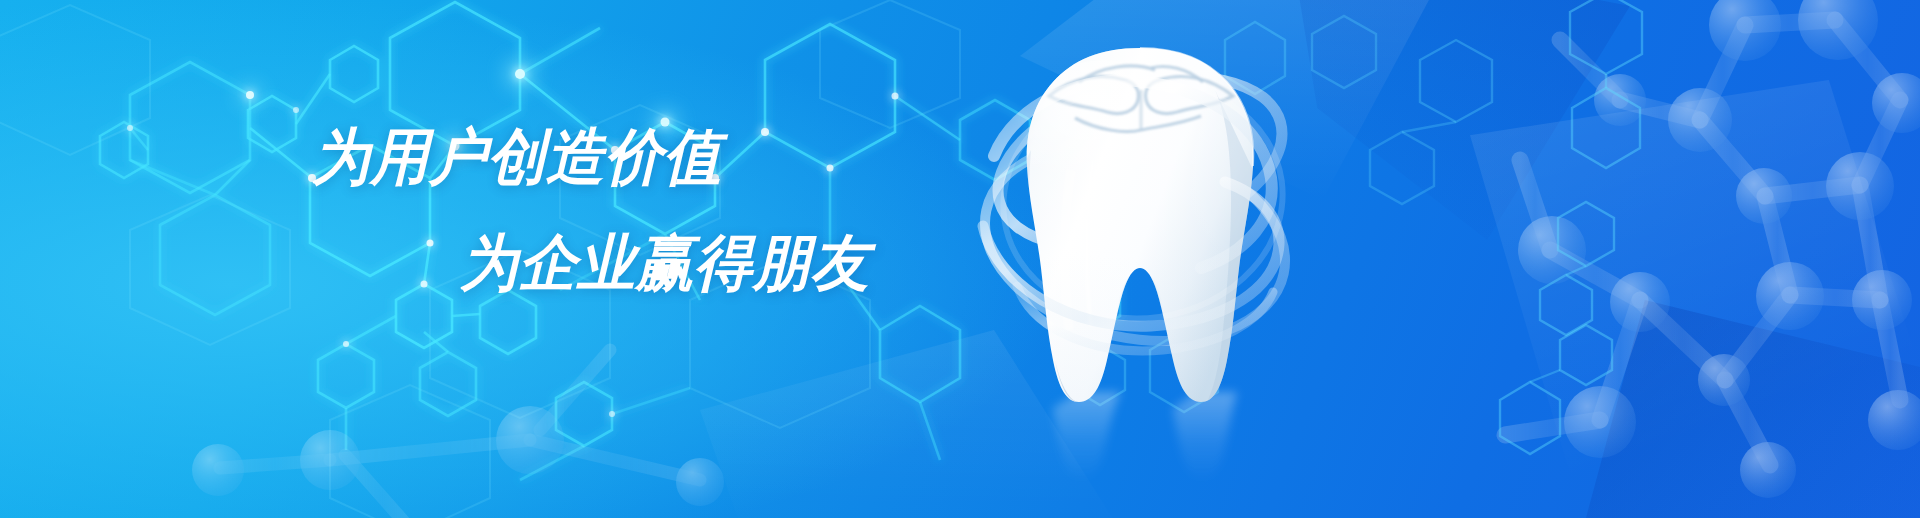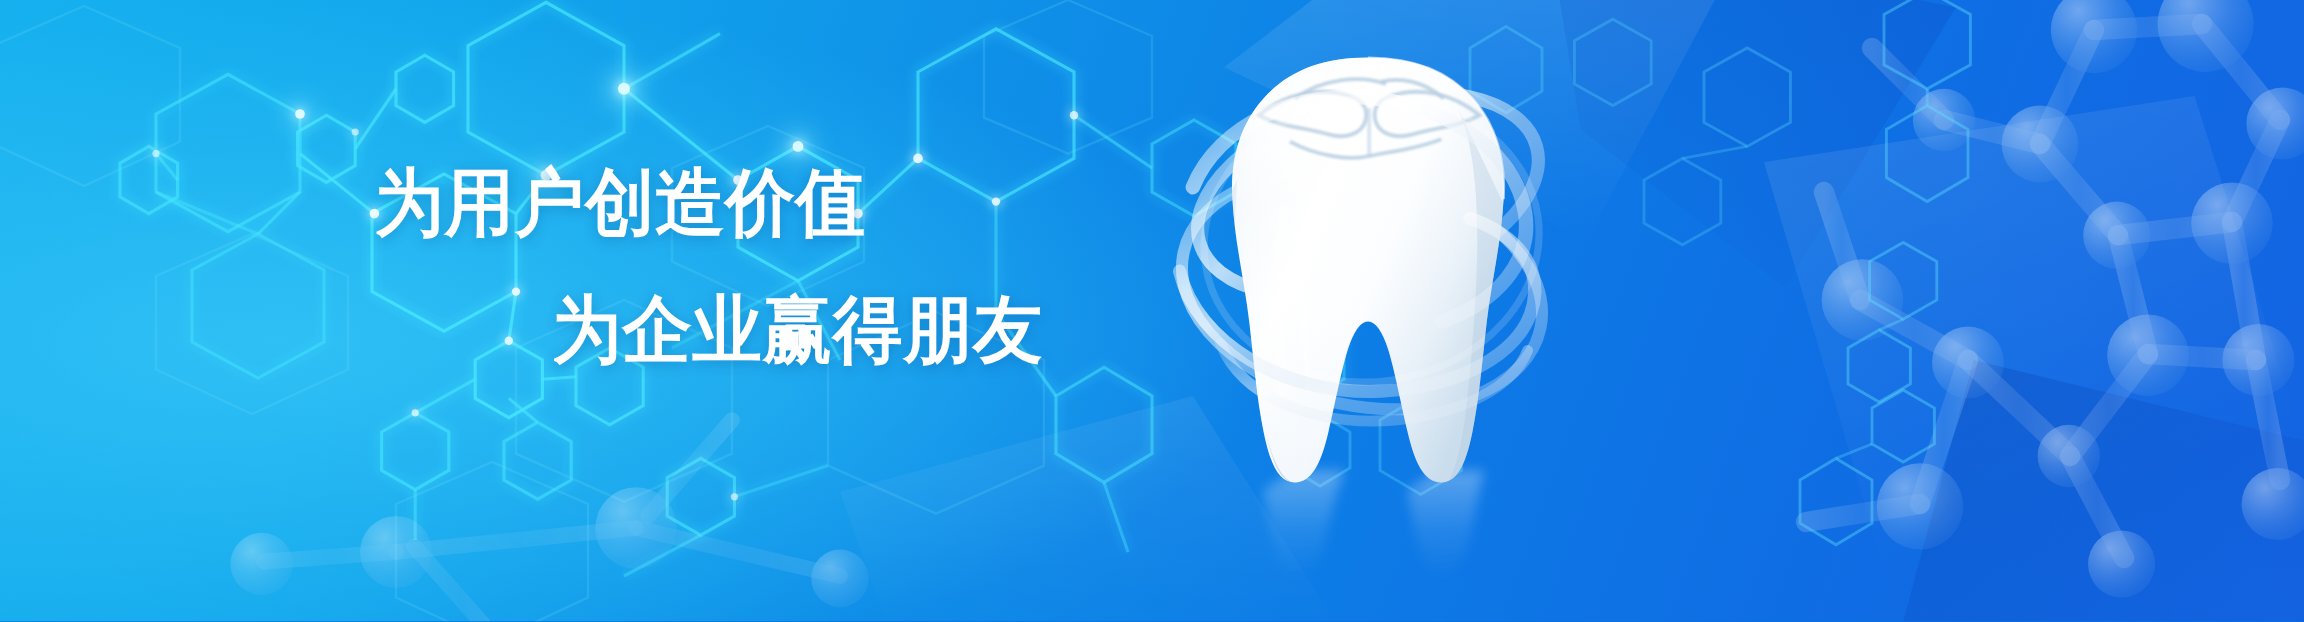--- a/index.html
+++ b/index.html
@@ -31,27 +31,28 @@
     clip-path:polygon(18% 0, 100% 30%, 100% 100%, 0 100%); }
   #shard-e { left:700px; top:330px; width:420px; height:200px;
     background:linear-gradient(180deg, rgba(255,255,255,.07), rgba(255,255,255,0));
     clip-path:polygon(0 40%, 70% 0, 100% 100%, 10% 100%); }
 
   
   svg.net { position:absolute; inset:0; width:1920px; height:518px; }
 
   
   #headline {
-    position:absolute; left:300px; top:134px;
+    position:absolute; left:300px; top:122px;
     width:660px;
     color:#fff;
     font-weight:700;
     letter-spacing:.03em;
     text-shadow:0 2px 10px rgba(5,60,130,.28);
     z-index:6;
+    font-style:italic;
   }
   .hl-line {
     font-size:58px;
     line-height:66px;
     white-space:nowrap;
     font-family:"DejaVu Sans","Liberation Sans",sans-serif;
     font-weight:700;
     transform:scaleY(1.06);
     transform-origin:left top;
   }

